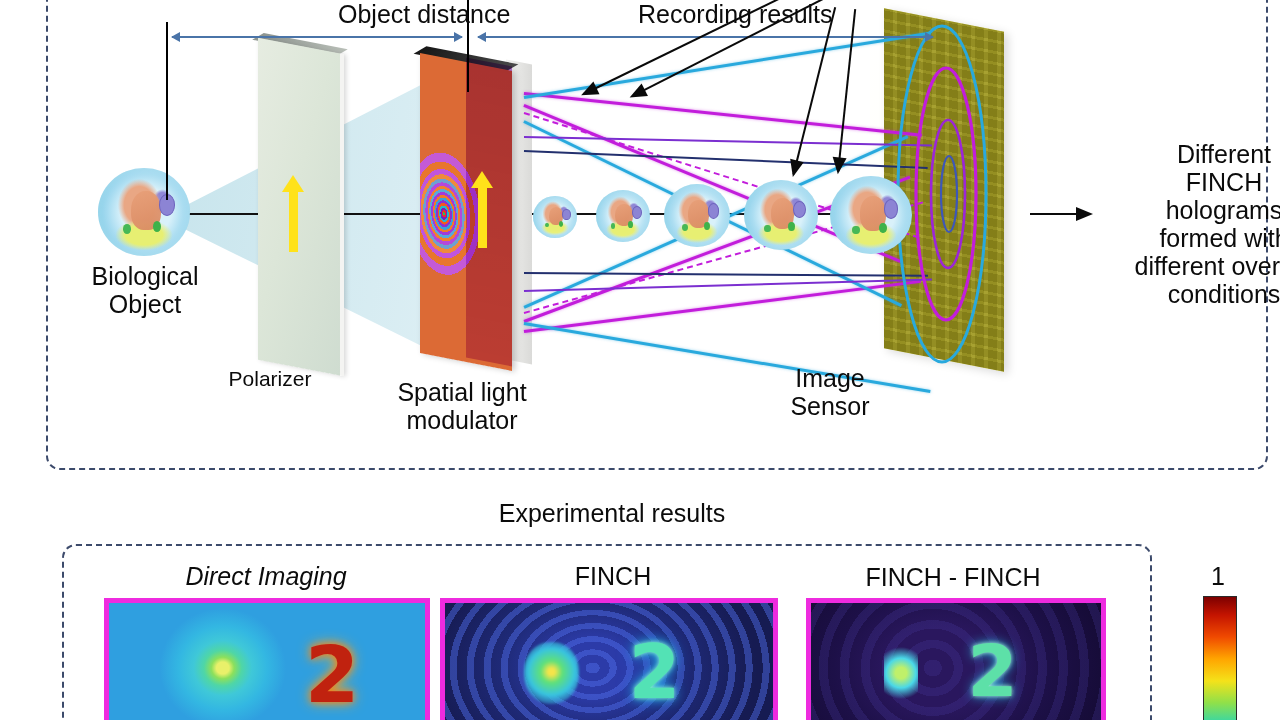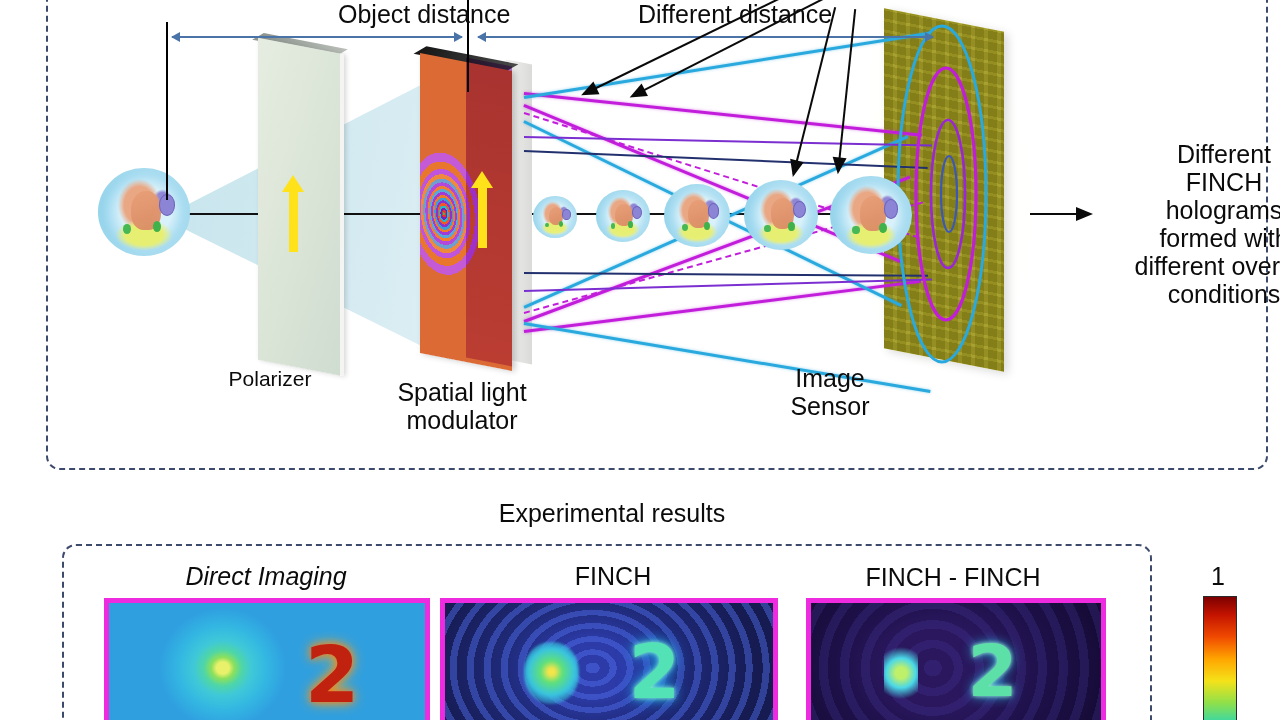--- a/index.html
+++ b/index.html
@@ -308,21 +308,23 @@
   <div class="dimarrow" style="left:172px;top:36px;width:290px;"></div>
   <div class="dimarrow" style="left:478px;top:36px;width:455px;"></div>
 
   <div class="parrow" style="left:786px;top:-6px;width:225px;transform:rotate(154deg);"></div>
   <div class="parrow" style="left:830px;top:-6px;width:222px;transform:rotate(153deg);"></div>
   <div class="parrow" style="left:835px;top:6px;width:172px;transform:rotate(104deg);"></div>
   <div class="parrow" style="left:855px;top:8px;width:163px;transform:rotate(96deg);"></div>
   <div class="parrow" style="left:1030px;top:213px;width:60px;"></div>
 
   <div class="lbl" id="lbl-object-distance">Object distance</div>
-  <div class="lbl" id="lbl-recording-distance">Different distance</div>
+  <div class="lbl" id="lbl-recording-distance">Recording results</div>
+  <div class="lbl" id="lbl-biological-object">Biological
+Object</div>
   <div class="lbl" id="lbl-polarizer">Polarizer</div>
   <div class="lbl" id="lbl-slm">Spatial light
 modulator</div>
   <div class="lbl" id="lbl-image-sensor">Image
 Sensor</div>
   <div class="lbl" id="lbl-different-finch">Different
 FINCH
 holograms
 formed with
 different overlap

